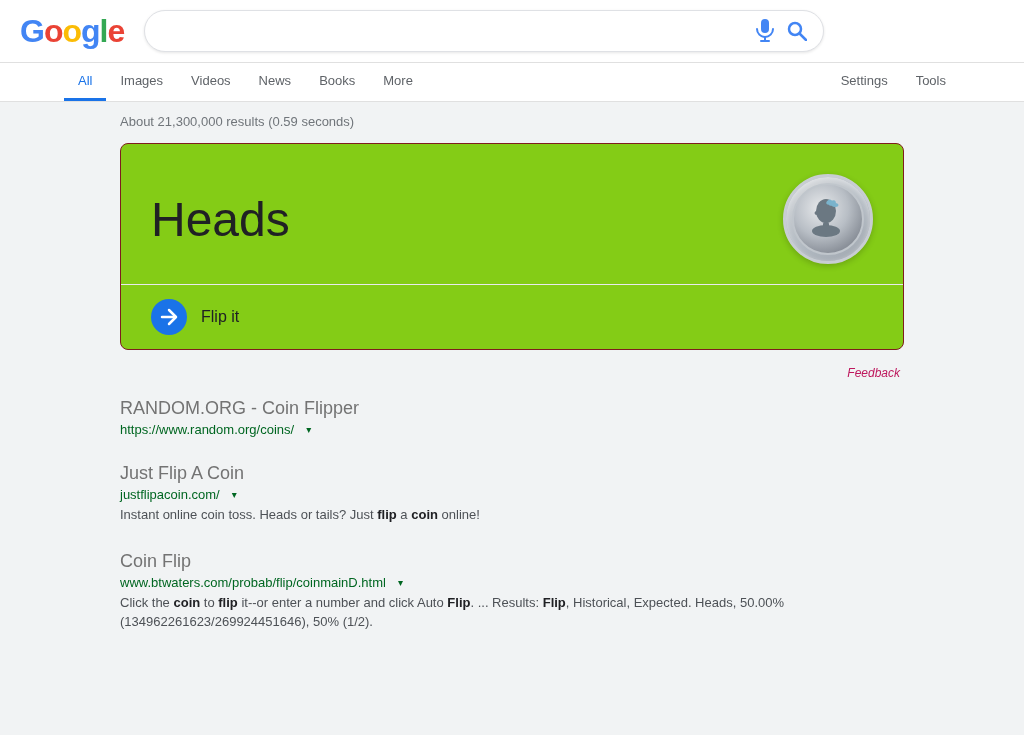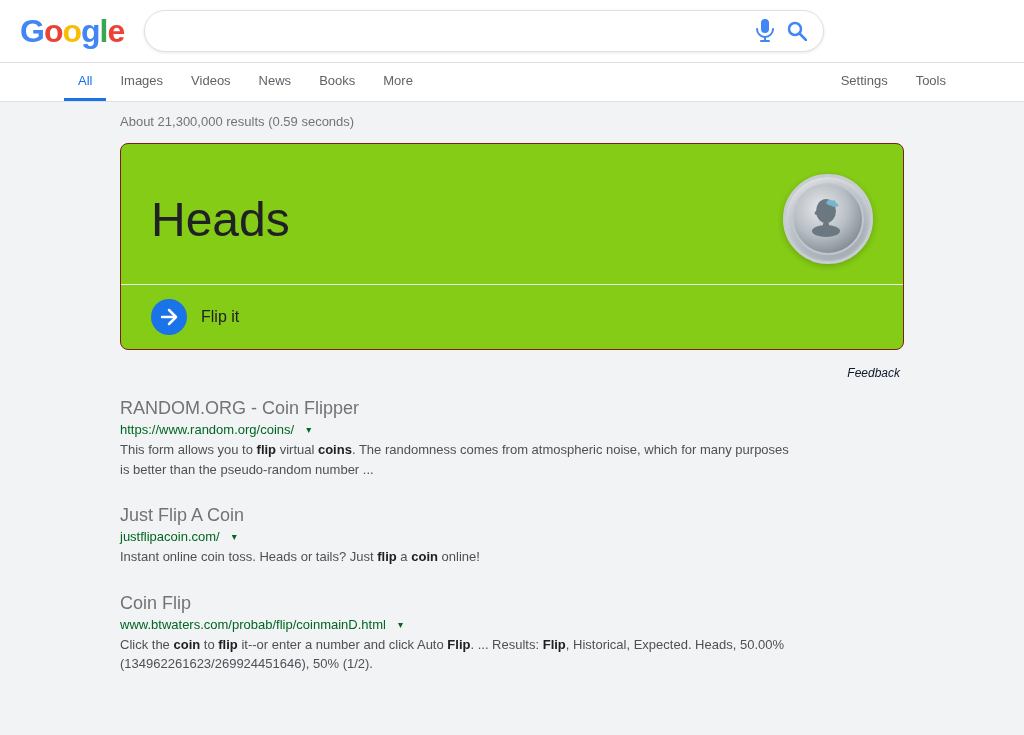--- a/index.html
+++ b/index.html
@@ -161,21 +161,21 @@
     .flip-btn-label {
       font-size: 16px;
       color: #202124;
       cursor: pointer;
     }
 
     .feedback-row {
       text-align: right;
       padding: 0 4px 2px;
       font-size: 12px;
-      color: #0f172a;
+      color: #be185d;
       font-style: italic;
     }
 
     
     .search-results {
       margin-top: 16px;
     }
 
     .result-item {
       margin-bottom: 26px;
@@ -311,23 +311,20 @@
   </div>
 
   <div class="search-results">
 
     <div class="result-item">
       <a class="result-title" href="#">RANDOM.ORG - Coin Flipper</a>
       <div class="result-url-row">
         <span class="result-url">https://www.random.org/coins/</span>
         <span class="url-arrow">▾</span>
       </div>
-      <div class="result-snippet">
-        This form allows you to <strong>flip</strong> virtual <strong>coins</strong>. The randomness comes from atmospheric noise, which for many purposes is better than the pseudo-random number ...
-      </div>
     </div>
 
     <div class="result-item">
       <a class="result-title" href="#">Just Flip A Coin</a>
       <div class="result-url-row">
         <span class="result-url">justflipacoin.com/</span>
         <span class="url-arrow">▾</span>
       </div>
       <div class="result-snippet">
         Instant online coin toss. Heads or tails? Just <strong>flip</strong> a <strong>coin</strong> online!

